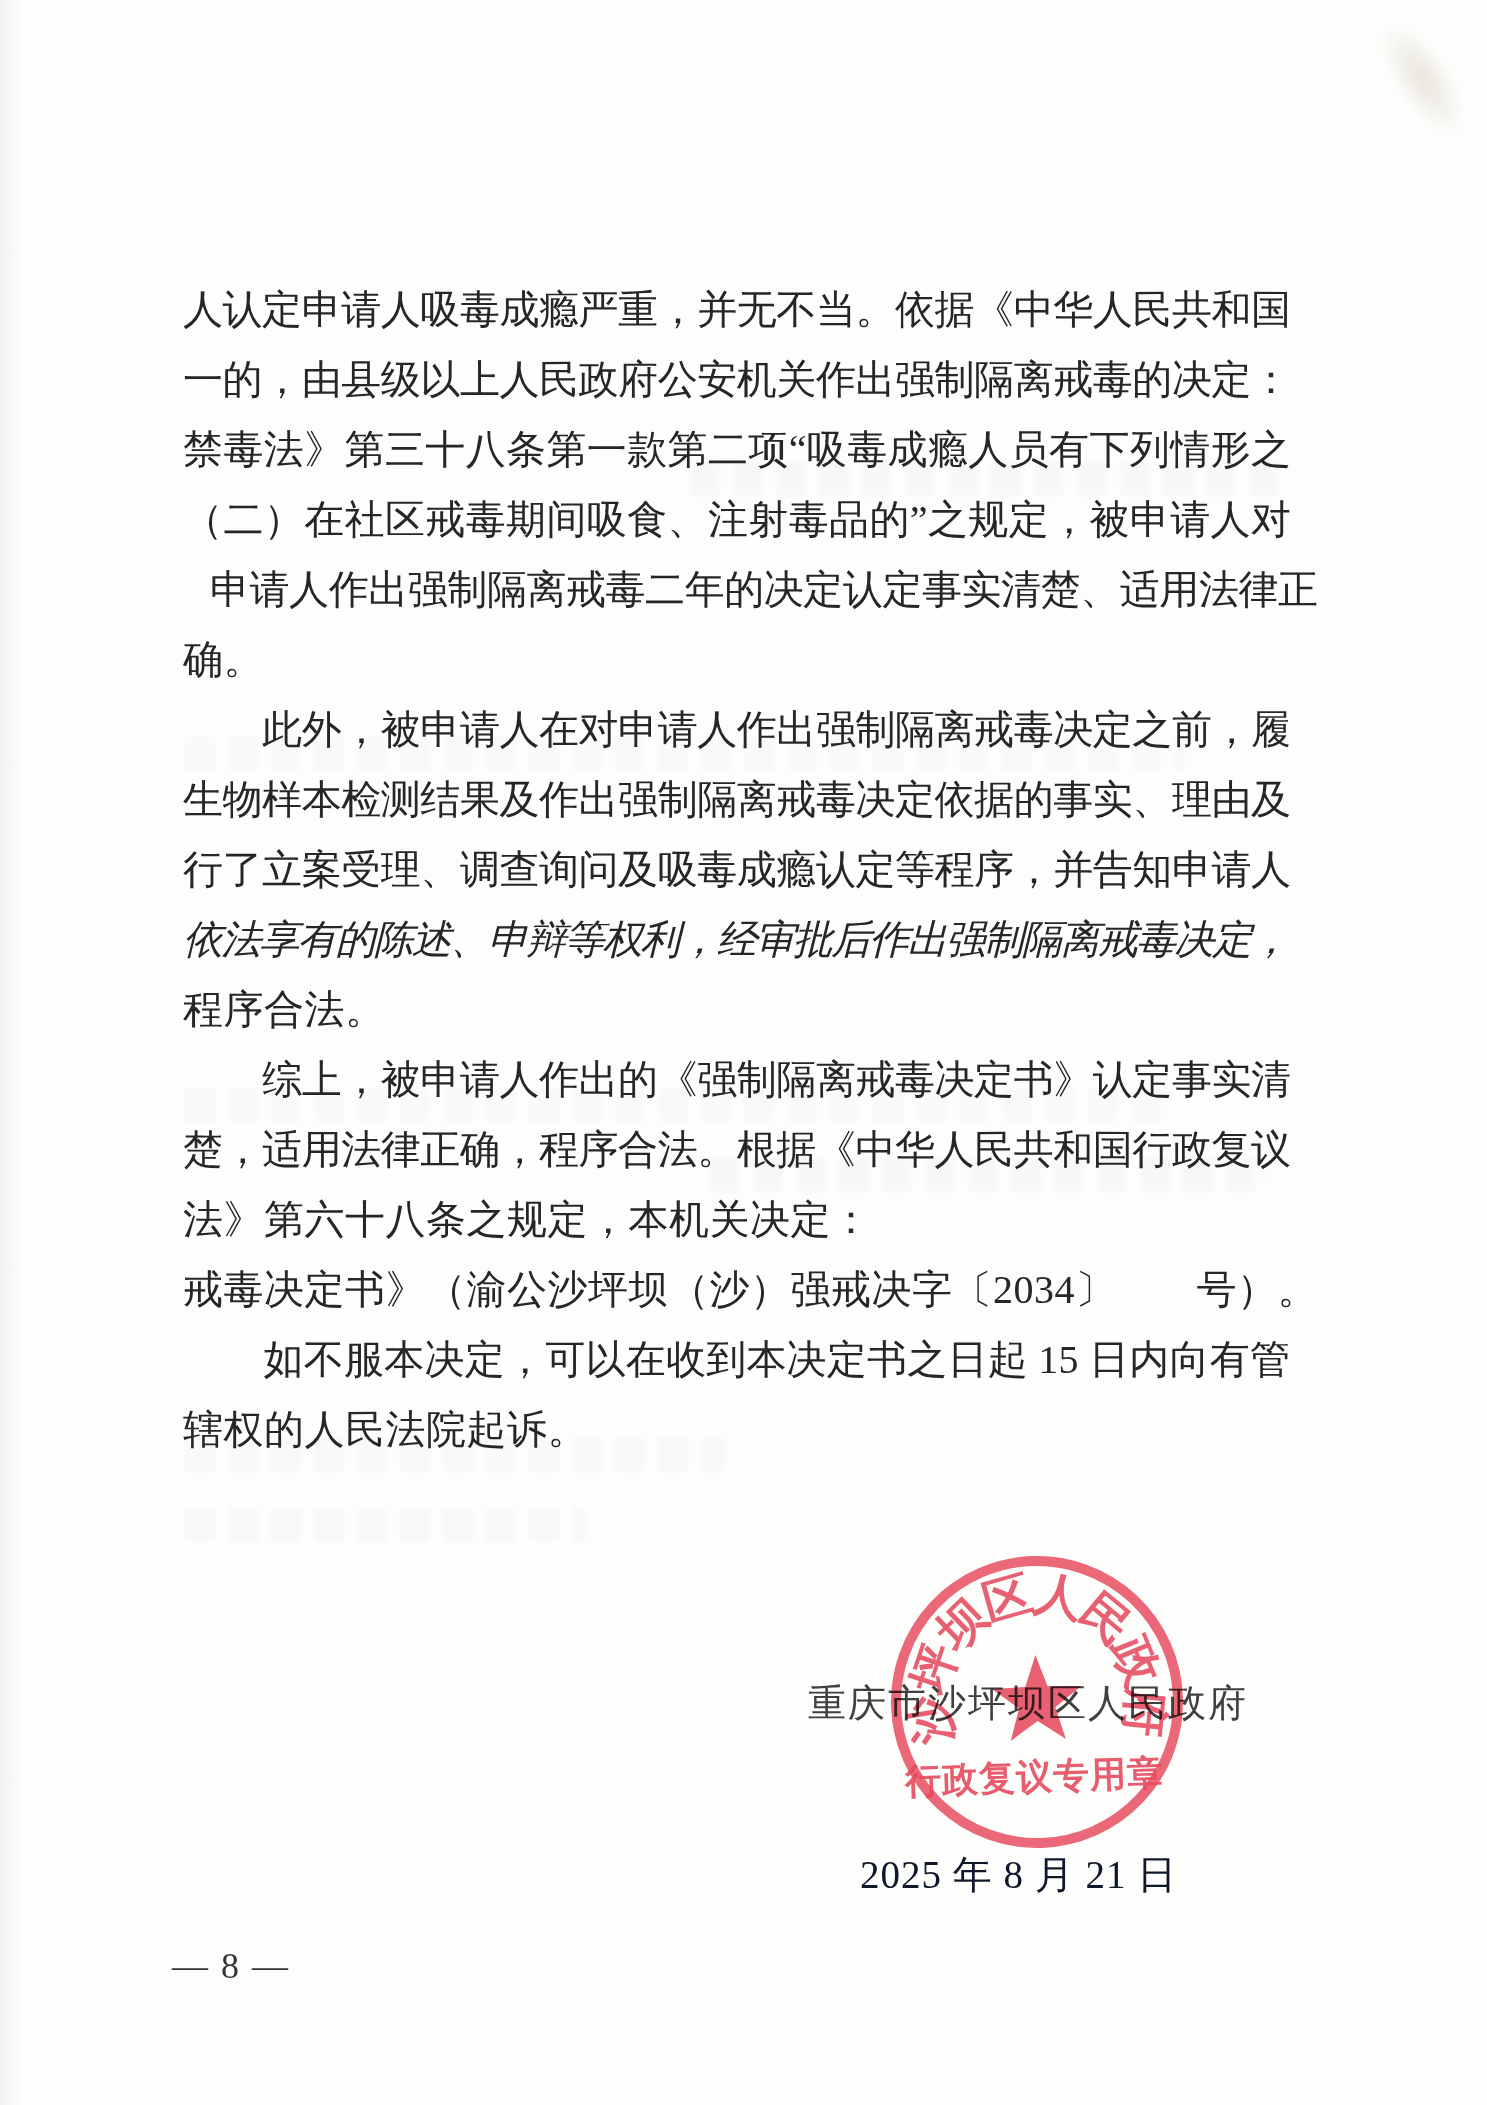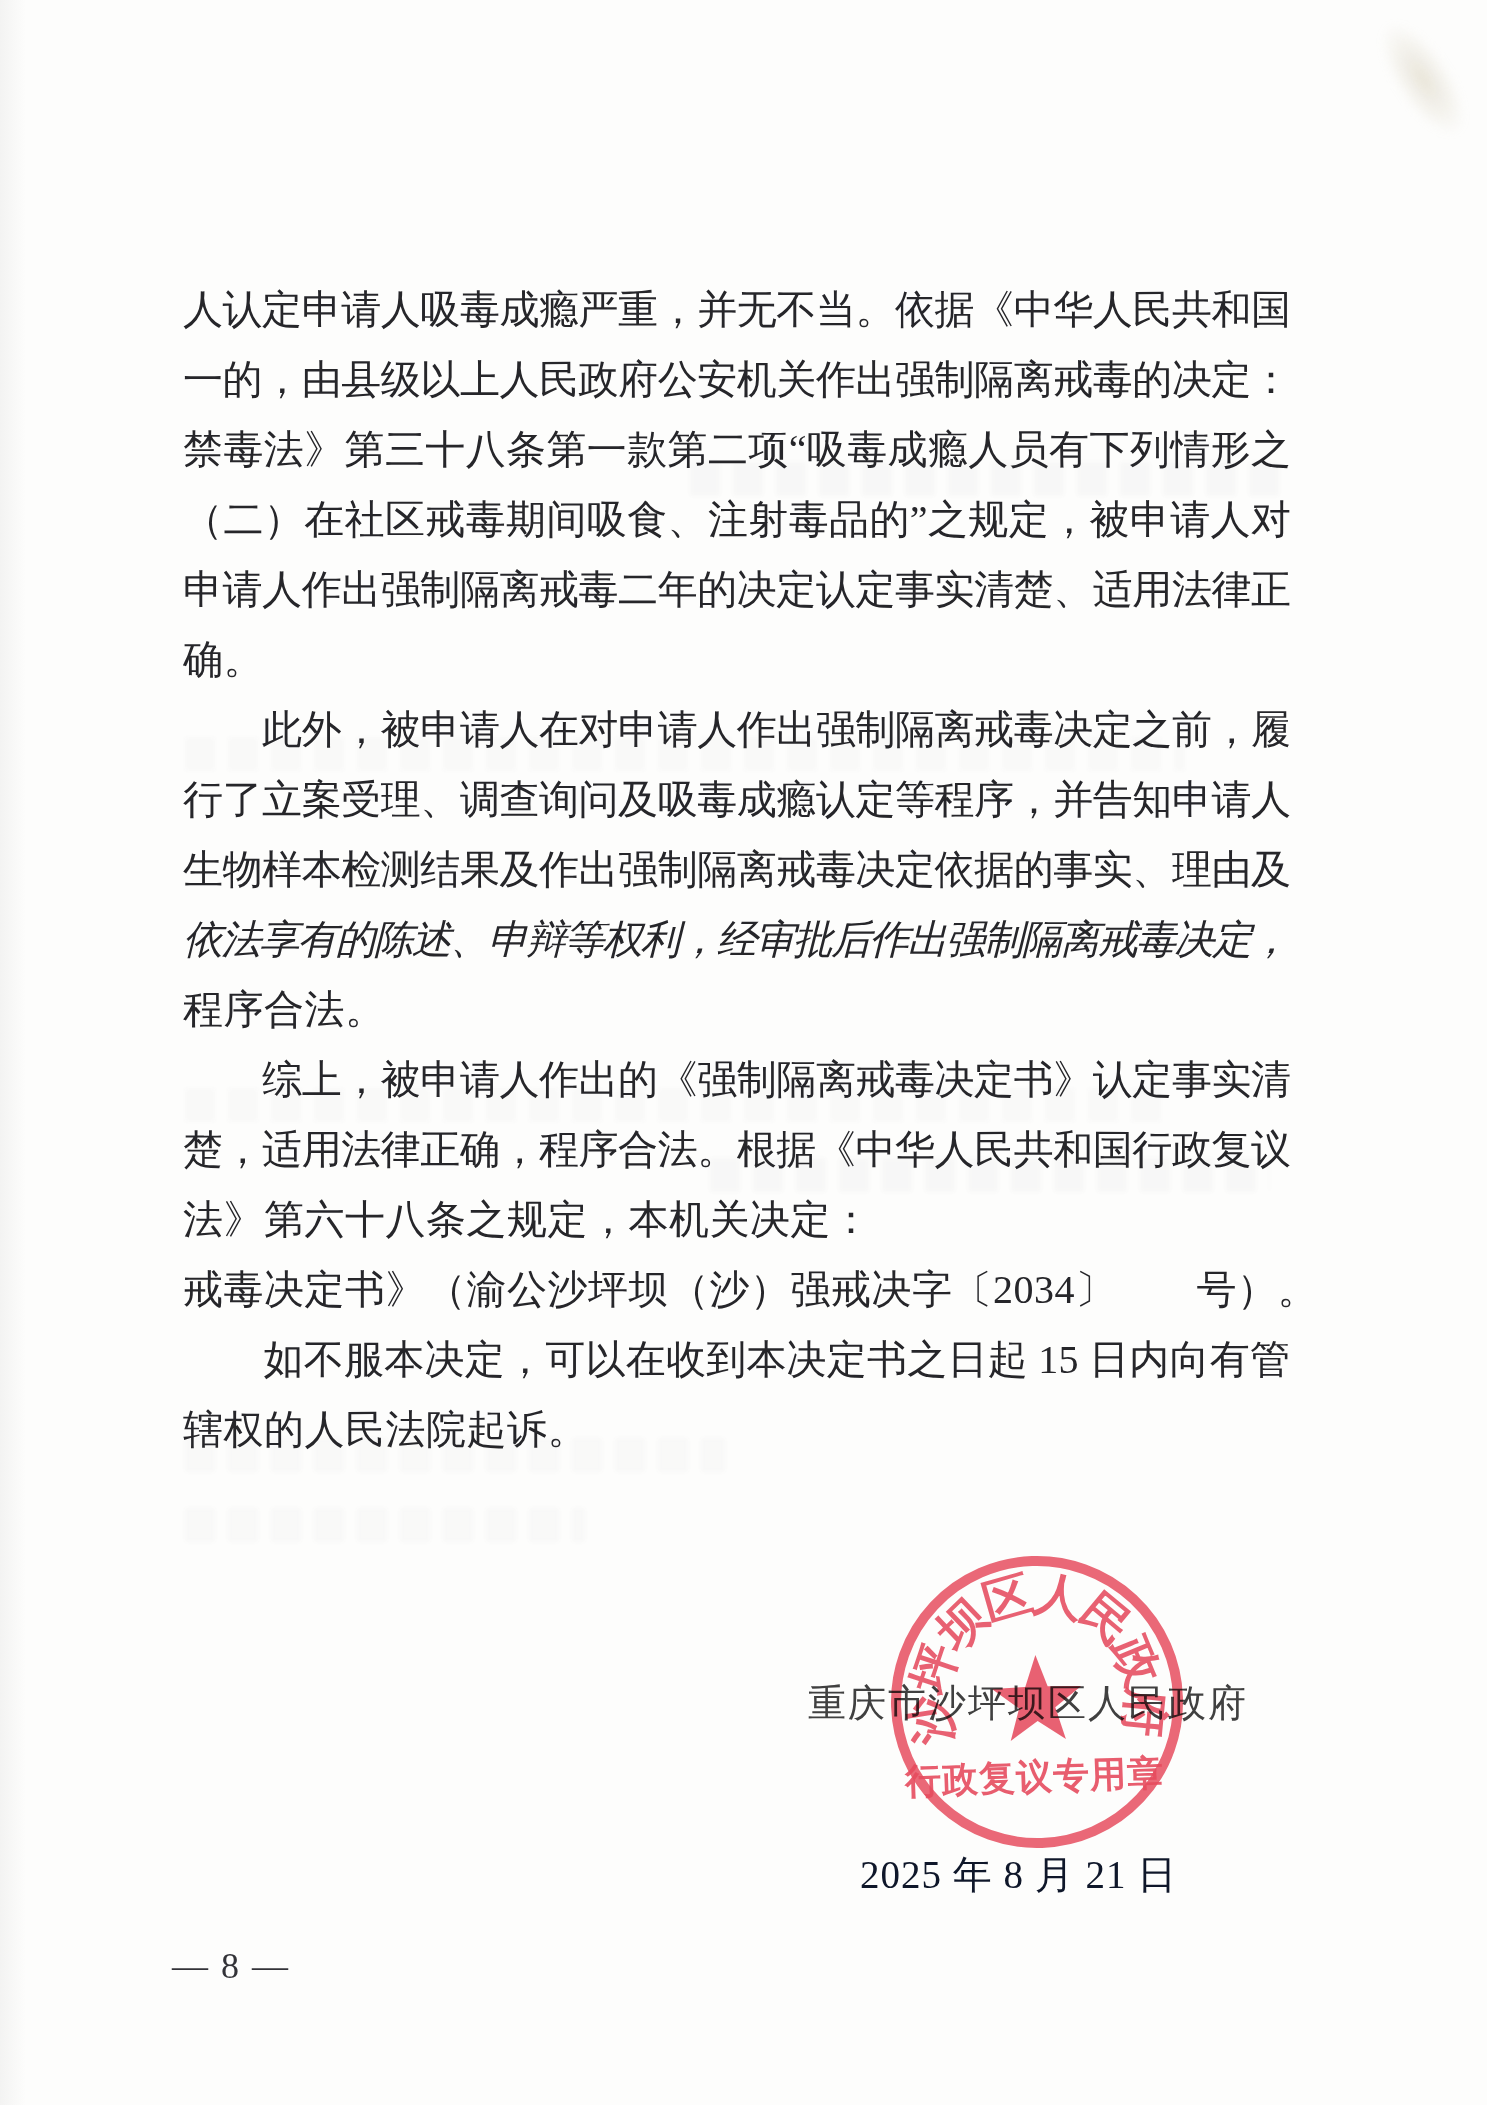--- a/index.html
+++ b/index.html
@@ -60,25 +60,25 @@
   <div class="ghost g3"></div>
   <div class="ghost g4"></div>
   <div class="ghost g5"></div>
   <div class="ghost g6"></div>
 
   <div class="body-text">
       <div class="bline"><span style="letter-spacing: -0.444444px;">人认定申请人吸毒成瘾严重，并无不当。依据《中华人民共和国</span></div>
       <div class="bline"><span style="letter-spacing: -0.444444px;">一的，由县级以上人民政府公安机关作出强制隔离戒毒的决定：</span></div>
       <div class="bline"><span style="letter-spacing: 0.379051px;">禁毒法》第三十八条第一款第二项“吸毒成瘾人员有下列情形之</span></div>
       <div class="bline"><span style="letter-spacing: 0.379051px;">（二）在社区戒毒期间吸食、注射毒品的”之规定，被申请人对</span></div>
-      <div class="bline"><span style="letter-spacing: -0.444444px;">申请人作出强制隔离戒毒二年的决定认定事实清楚、适用法律正</span></div>
+      <div class="bline"><span style="letter-spacing: -0.444444px; margin-left: 27px;">申请人作出强制隔离戒毒二年的决定认定事实清楚、适用法律正</span></div>
       <div class="bline"><span>确。</span></div>
       <div class="bline"><span style="letter-spacing: -0.444444px;">　　此外，被申请人在对申请人作出强制隔离戒毒决定之前，履</span></div>
+      <div class="bline"><span style="letter-spacing: -0.444444px;">生物样本检测结果及作出强制隔离戒毒决定依据的事实、理由及</span></div>
       <div class="bline"><span style="letter-spacing: -0.444444px;">行了立案受理、调查询问及吸毒成瘾认定等程序，并告知申请人</span></div>
-      <div class="bline"><span style="letter-spacing: -0.444444px;">生物样本检测结果及作出强制隔离戒毒决定依据的事实、理由及</span></div>
       <div class="bline"><span style="letter-spacing: -1.875px; font-style: italic;">依法享有的陈述、申辩等权利，经审批后作出强制隔离戒毒决定，</span></div>
       <div class="bline"><span>程序合法。</span></div>
       <div class="bline"><span style="letter-spacing: -0.444444px; margin-top: 32px;">　　综上，被申请人作出的《强制隔离戒毒决定书》认定事实清</span></div>
       <div class="bline"><span style="letter-spacing: -0.444444px;">楚，适用法律正确，程序合法。根据《中华人民共和国行政复议</span></div>
       <div class="bline"><span>法》第六十八条之规定，本机关决定：</span></div>
       <div class="bline"><span>戒毒决定书》（渝公沙坪坝（沙）强戒决字〔2034〕　　号）。</span></div>
       <div class="bline"><span style="letter-spacing: 0.241379px;">　　如不服本决定，可以在收到本决定书之日起 15 日内向有管</span></div>
       <div class="bline"><span>辖权的人民法院起诉。</span></div>
     </div>
 

